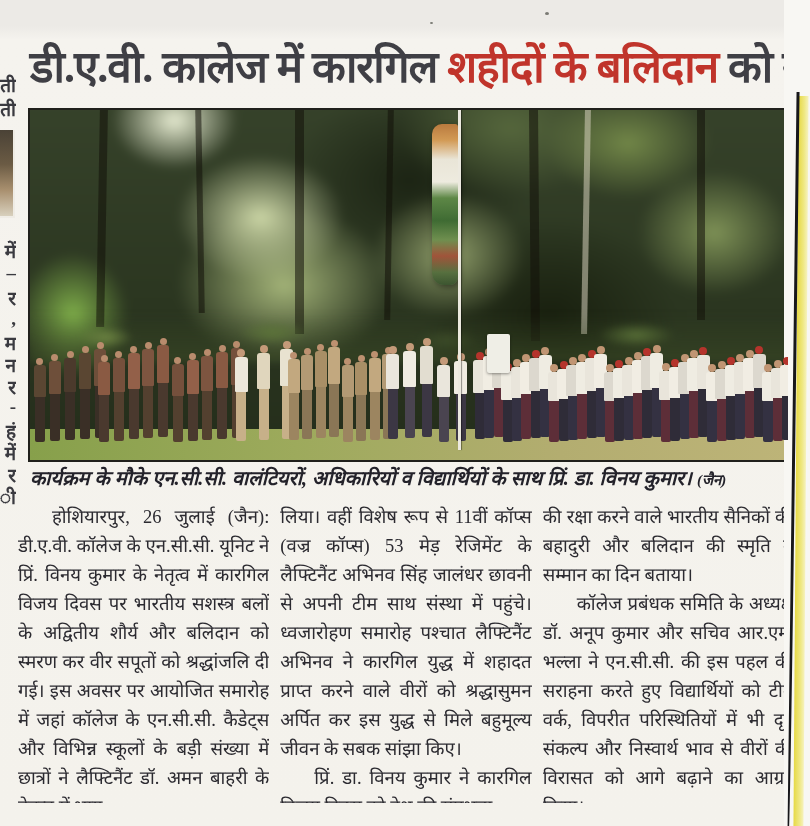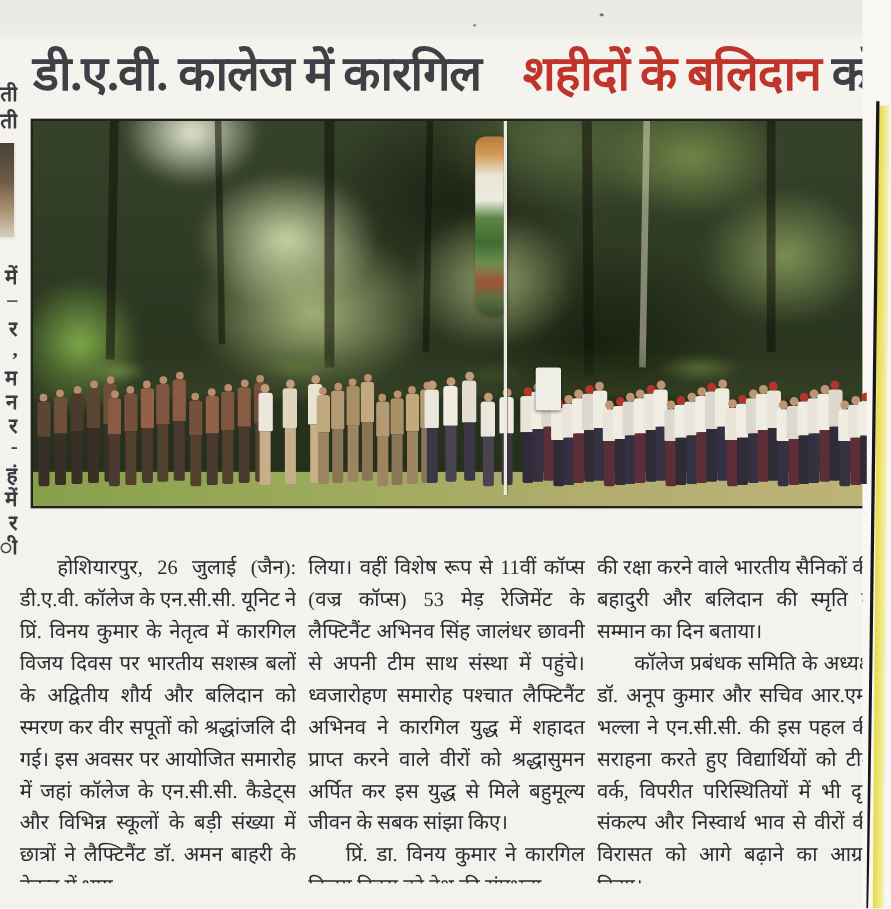--- a/index.html
+++ b/index.html
@@ -22,21 +22,21 @@
     background:linear-gradient(180deg,#4a4236 0%,#6b5b44 40%,#a9906f 70%,#d8d0bd 100%);
     border-right:2px solid #efece5;border-bottom:2px solid #efece5;
   }
   
   .headline{
     position:absolute;left:30px;right:34px;top:38px;height:66px;
     font-size:44px;line-height:60px;font-weight:700;text-align:center;
     letter-spacing:-1px;white-space:nowrap;
   }
   .headline .dark{color:#3f3f45;}
-  .headline .red{color:#c0342b;margin-left:28px;}
+  .headline .red{color:#c0342b;}
   
   .photo{
     position:absolute;left:28px;top:108px;width:758px;height:350px;
     border:2px solid #20201c;overflow:hidden;background:#2c3520;
     box-shadow:inset 0 0 30px rgba(0,0,0,.35);
   }
   .trees{
     position:absolute;inset:-12px;filter:blur(5px);
     background:
       radial-gradient(90px 70px at 20% 6%,#e7ecd2 0%,rgba(231,236,210,0) 70%),
@@ -474,20 +474,24 @@
           <div class="head" style="height: 8px; width: 8px; background: rgb(181, 52, 44);"></div>
           <div class="torso" style="width: 13px; height: 31px; background: rgb(241, 237, 227);"></div>
           <div class="legs" style="width: 10px; height: 44px; background: rgb(47, 44, 56);"></div>
         </div>
       </div>
     <div class="flag" style="left:53%;top:4%;width:3.4%;height:46%;"></div>
     <div class="flagpole" style="left:56.4%;"></div>
     <div class="placard" style="left:60.3%;top:64%;width:3%;height:11%;"></div>
   </div>
 
+  <div class="caption">
+    <span>कार्यक्रम के मौके एन.सी.सी. वालंटियरों, अधिकारियों व विद्यार्थियों के साथ प्रिं. डा. विनय कुमार।</span>
+    <span class="credit">(जैन)</span>
+  </div>
 
   <div class="article">
     <div class="col">
       <p class="indent">होशियारपुर, 26 जुलाई (जैन): डी.ए.वी. कॉलेज के एन.सी.सी. यूनिट ने प्रिं. विनय कुमार के नेतृत्व में कारगिल विजय दिवस पर भारतीय सशस्त्र बलों के अद्वितीय शौर्य और बलिदान को स्मरण कर वीर सपूतों को श्रद्धांजलि दी गई। इस अवसर पर आयोजित समारोह में जहां कॉलेज के एन.सी.सी. कैडेट्स और विभिन्न स्कूलों के बड़ी संख्या में छात्रों ने लैफ्टिनैंट डॉ. अमन बाहरी के नेतृत्व में भाग</p>
     </div>
     <div class="col">
       <p>लिया। वहीं विशेष रूप से 11वीं कॉप्स (वज्र कॉप्स) 53 मेड़ रेजिमेंट के लैफ्टिनैंट अभिनव सिंह जालंधर छावनी से अपनी टीम साथ संस्था में पहुंचे। ध्वजारोहण समारोह पश्चात लैफ्टिनैंट अभिनव ने कारगिल युद्ध में शहादत प्राप्त करने वाले वीरों को श्रद्धासुमन अर्पित कर इस युद्ध से मिले बहुमूल्य जीवन के सबक सांझा किए।</p>
       <p class="indent">प्रिं. डा. विनय कुमार ने कारगिल विजय दिवस को देश की संप्रभुता</p>
     </div>
     <div class="col">

